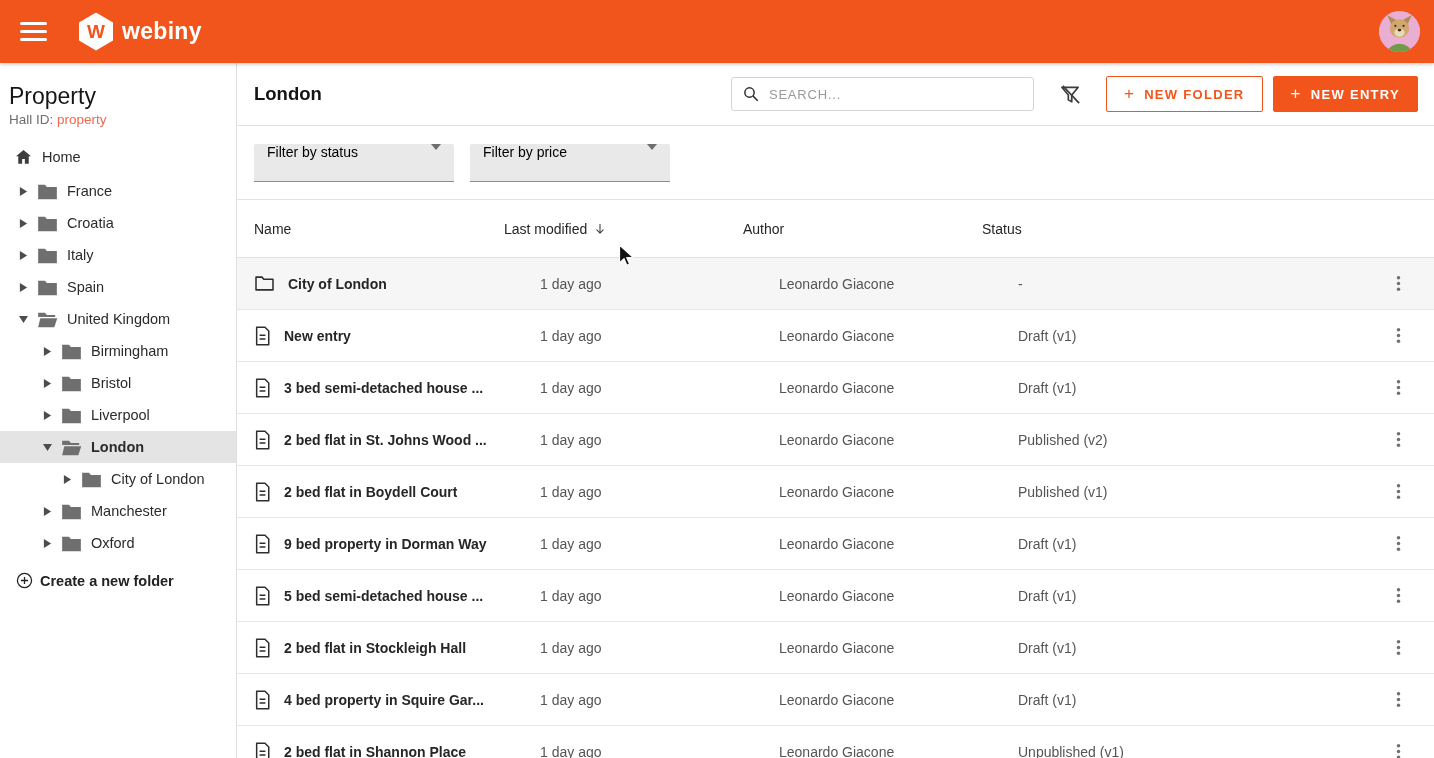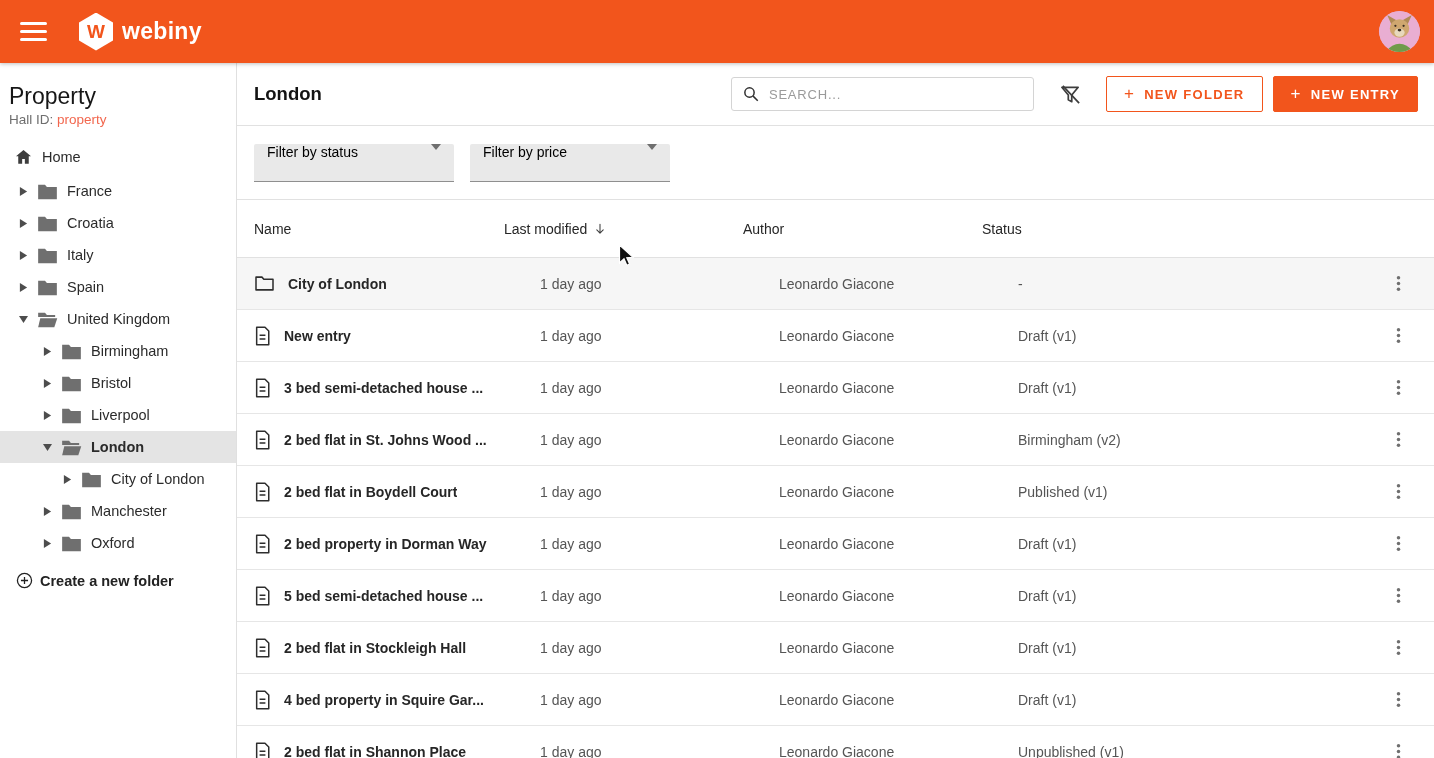--- a/index.html
+++ b/index.html
@@ -426,21 +426,21 @@
             <span style="display: flex;">
               <svg width="17" height="20" viewBox="0 0 20 24">
                 <path d="M3 1.5h10l4.5 4.5v16.5H3z" fill="none" stroke="#2e2e2e" stroke-width="1.8" stroke-linejoin="round"></path>
                 <path d="M6.5 11h7M6.5 15.5h7" stroke="#2e2e2e" stroke-width="1.8"></path>
               </svg>
             </span>
             <span class="nm">2 bed flat in St. Johns Wood ...</span>
           </div>
           <div class="cell">1 day ago</div>
           <div class="cell">Leonardo Giacone</div>
-          <div class="cell">Birmingham (v2)</div>
+          <div class="cell">Published (v2)</div>
           <div class="dots">
             <svg width="5" height="19" viewBox="0 0 6 20">
               <circle cx="3" cy="3" r="2.1" fill="#6f6f6f"></circle>
               <circle cx="3" cy="10" r="2.1" fill="#6f6f6f"></circle>
               <circle cx="3" cy="17" r="2.1" fill="#6f6f6f"></circle>
             </svg>
           </div>
         </div>
         <div class="grid row">
           <div class="cell-name">
@@ -464,21 +464,21 @@
           </div>
         </div>
         <div class="grid row">
           <div class="cell-name">
             <span style="display: flex;">
               <svg width="17" height="20" viewBox="0 0 20 24">
                 <path d="M3 1.5h10l4.5 4.5v16.5H3z" fill="none" stroke="#2e2e2e" stroke-width="1.8" stroke-linejoin="round"></path>
                 <path d="M6.5 11h7M6.5 15.5h7" stroke="#2e2e2e" stroke-width="1.8"></path>
               </svg>
             </span>
-            <span class="nm">2 bed property in Dorman Way</span>
+            <span class="nm">9 bed property in Dorman Way</span>
           </div>
           <div class="cell">1 day ago</div>
           <div class="cell">Leonardo Giacone</div>
           <div class="cell">Draft (v1)</div>
           <div class="dots">
             <svg width="5" height="19" viewBox="0 0 6 20">
               <circle cx="3" cy="3" r="2.1" fill="#6f6f6f"></circle>
               <circle cx="3" cy="10" r="2.1" fill="#6f6f6f"></circle>
               <circle cx="3" cy="17" r="2.1" fill="#6f6f6f"></circle>
             </svg>

